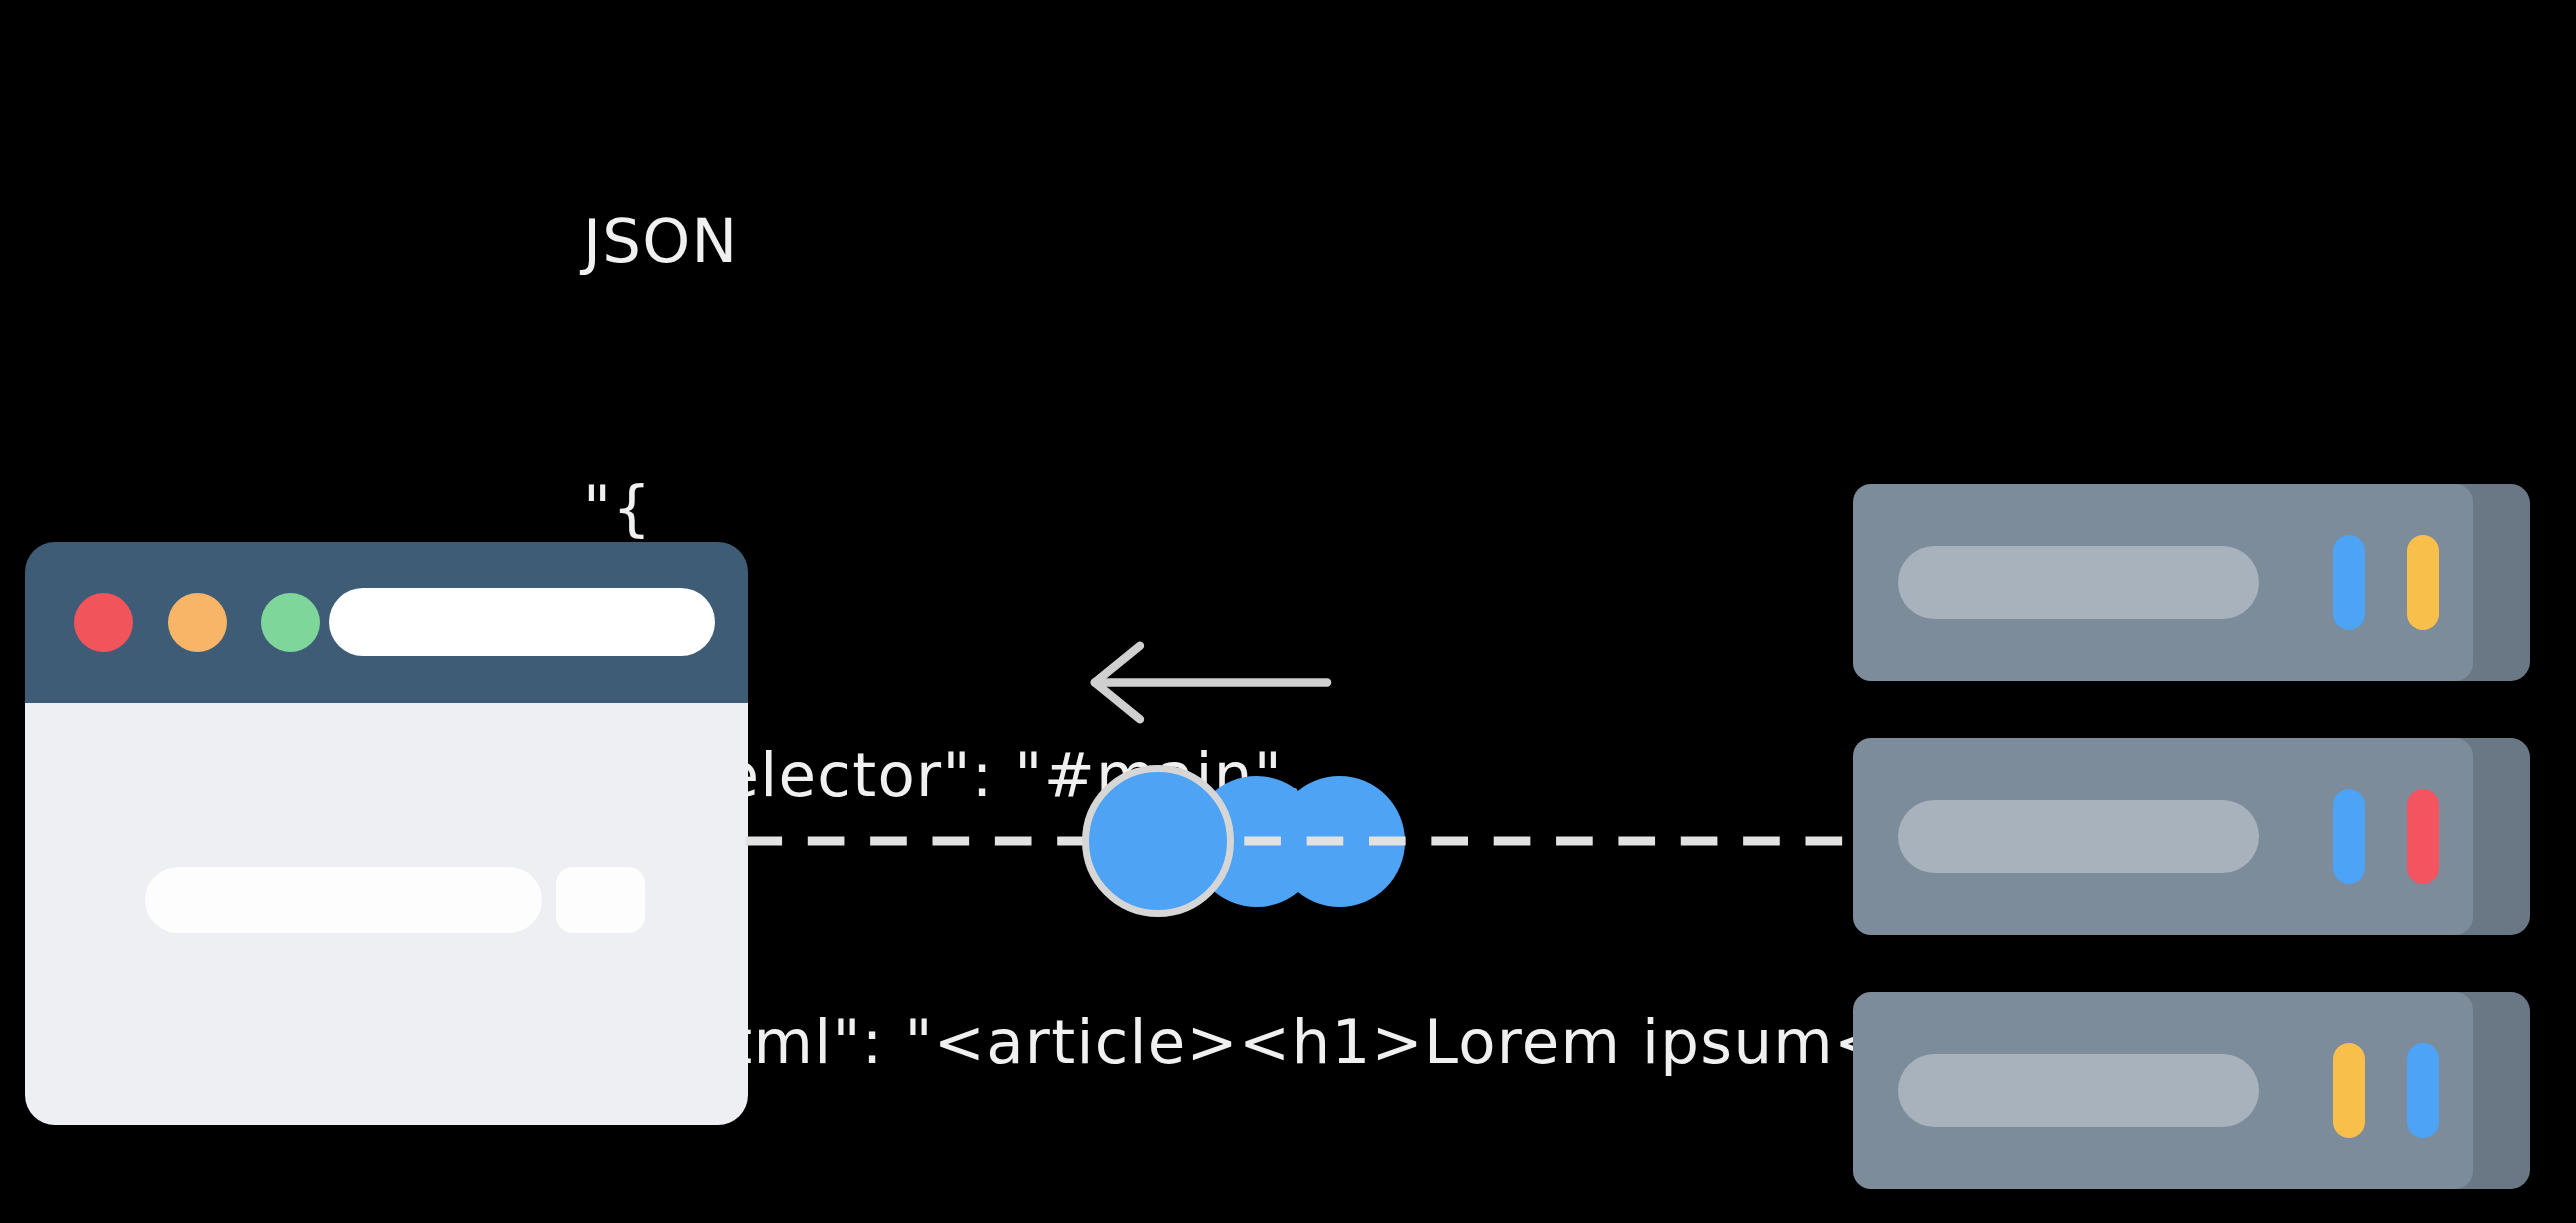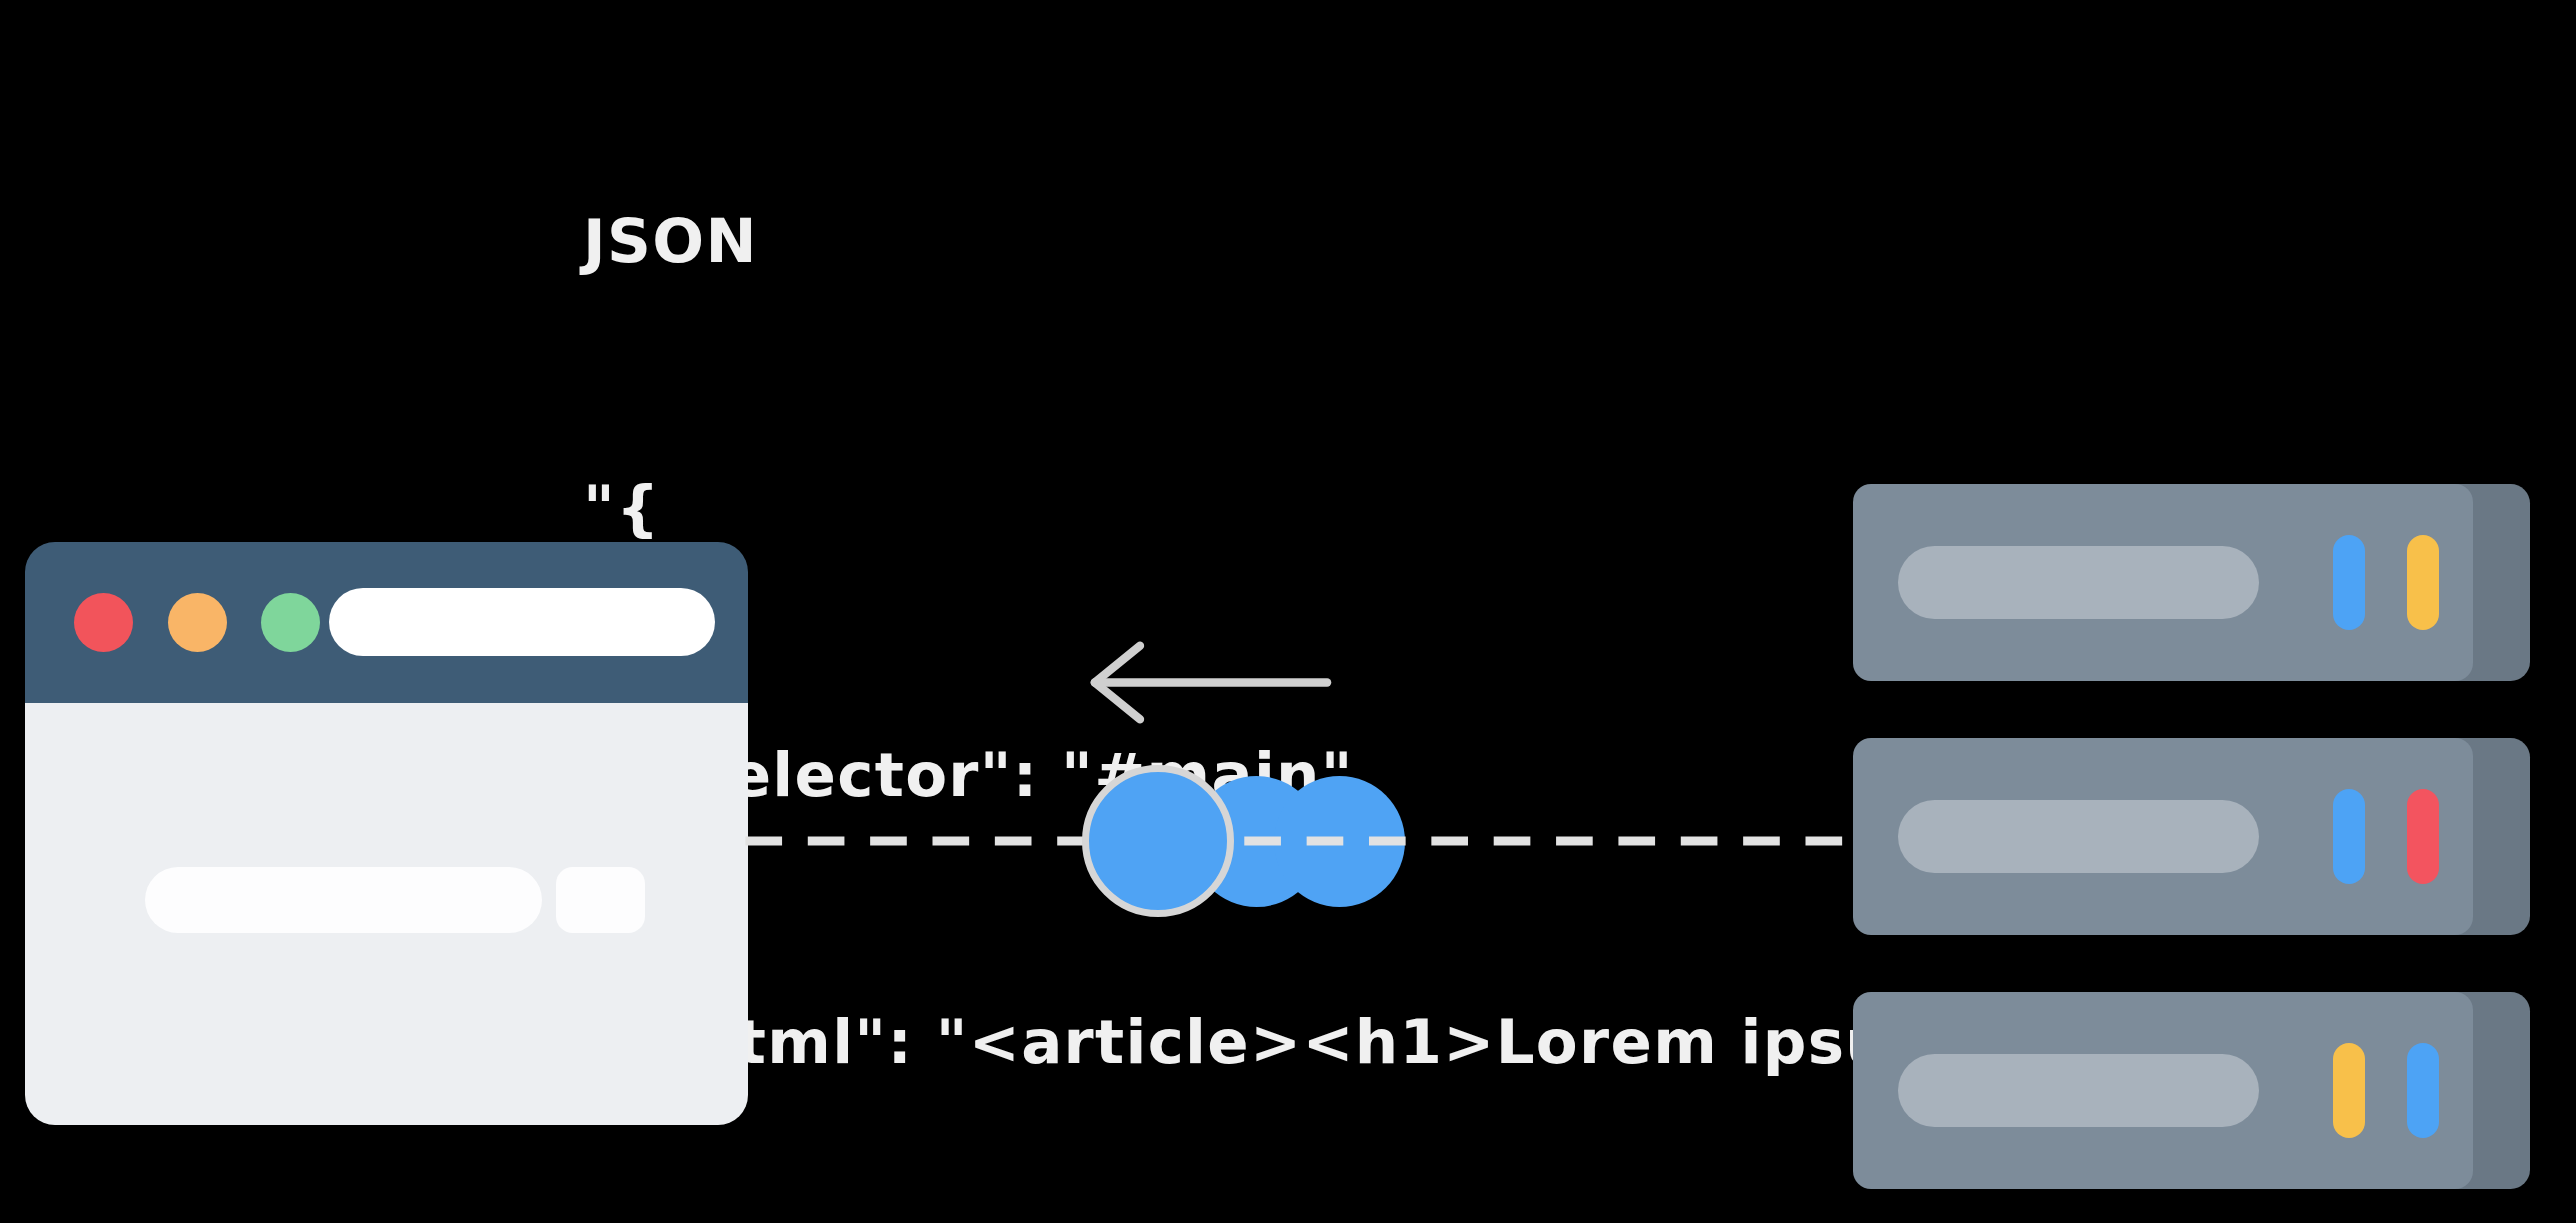--- a/index.html
+++ b/index.html
@@ -20,21 +20,21 @@
   
   .annotation {
     left: 583px;
     top: 18px;
     color: #f0f0f0;
     font-size: 61px;
     line-height: 89px;
     letter-spacing: 1.3px;
     white-space: pre;
   }
-  .code-line { min-height: 89px; font-weight: bold; }
+  .code-line { min-height: 89px; }
   .code-line.indent { padding-left: 76px; }
 
   
   .browser {
     left: 24.5px;
     top: 542px;
     width: 723px;
     height: 583px;
     border-radius: 30px;
   }

